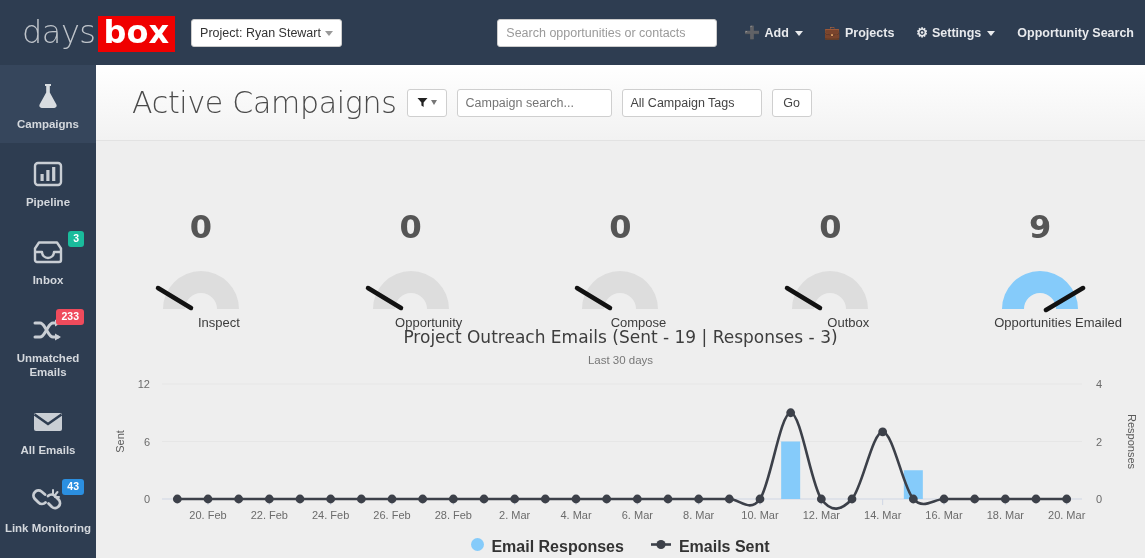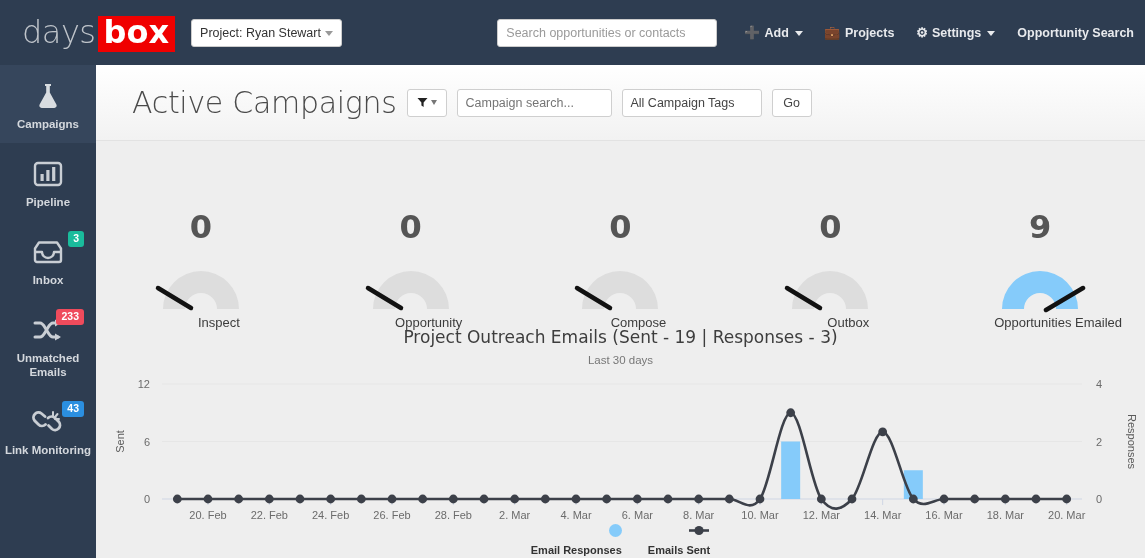--- a/index.html
+++ b/index.html
@@ -121,21 +121,21 @@
     font-family: "DejaVu Sans", sans-serif;
   }
   #chart-sub { text-align: center; font-size: 11.5px; color: #777; margin-top: 7px; }
   #plot { position: relative; margin-top: 6px; }
   .axis-title { fill: #5a5a5a; font-size: 11px; font-family: "Liberation Sans", sans-serif; }
   .tick-lbl { fill: #6b6b6b; font-size: 11px; font-family: "Liberation Sans", sans-serif; }
   #legend {
     position: absolute; bottom: 2px; width: 1049px;
     display: flex; justify-content: center; align-items: center; gap: 26px;
   }
-  .lg-item { display: flex; align-items: flex-end; gap: 7px; font-size: 11px; font-weight: bold; color: #333; cursor: pointer; flex-direction: column; }
+  .lg-item { display: flex; align-items: flex-start; gap: 7px; font-size: 16px; font-weight: bold; color: #333; cursor: pointer; }
   .lg-dot { width: 13px; height: 13px; border-radius: 50%; }
 </style>
 </head>
 <body>
 
 <div id="topbar">
   <div id="logo">
     <span class="pitch">days</span>
       <span class="box">box</span>
   </div>
@@ -210,20 +210,29 @@
           <path d="M3 5h5c3 0 4 3 6.5 7s3.5 7 6.5 7h5" fill="none" stroke="#c9ced4" stroke-width="3" stroke-linecap="round"></path>
           <path d="M3 19h5c3 0 4-3 6.5-7S18 5 21 5h5" fill="none" stroke="#c9ced4" stroke-width="3" stroke-linecap="round"></path>
           <path d="M23 1.5 29 5l-6 3.5z" fill="#c9ced4"></path>
           <path d="M23 15.5 29 19l-6 3.5z" fill="#c9ced4"></path>
         </svg>
     </div>
     <div class="badge" style="background:#ef4b5c">233</div>
     <div class="side-label">Unmatched Emails</div>
   </div>
 
+  <div class="side-item">
+    <div class="side-icon">
+      <svg width="32" height="24" viewBox="0 0 32 24">
+          <rect x="2" y="3" width="28" height="18" rx="2" fill="#c9ced4"></rect>
+          <path d="M2.5 4.5 16 14 29.5 4.5" fill="none" stroke="#2e3d51" stroke-width="2.6"></path>
+        </svg>
+    </div>
+    <div class="side-label">All Emails</div>
+  </div>
 
   <div class="side-item">
     <div class="side-icon">
       <svg width="32" height="26" viewBox="0 0 32 26">
           <path d="M13 7.5 9.5 4.5a5 5 0 0 0-7 7l4 4a5 5 0 0 0 7 0" fill="none" stroke="#c9ced4" stroke-width="2.8" stroke-linecap="round"></path>
           <path d="M16.5 16.5 20 20a5 5 0 0 0 7-7l-4-4a5 5 0 0 0-7 0" fill="none" stroke="#c9ced4" stroke-width="2.8" stroke-linecap="round"></path>
           <path d="M21 3v4M25.5 5 23 8M27 10h-4" stroke="#c9ced4" stroke-width="2" stroke-linecap="round"></path>
         </svg>
     </div>
     <div class="badge" style="background:#2b8fe0">43</div>

